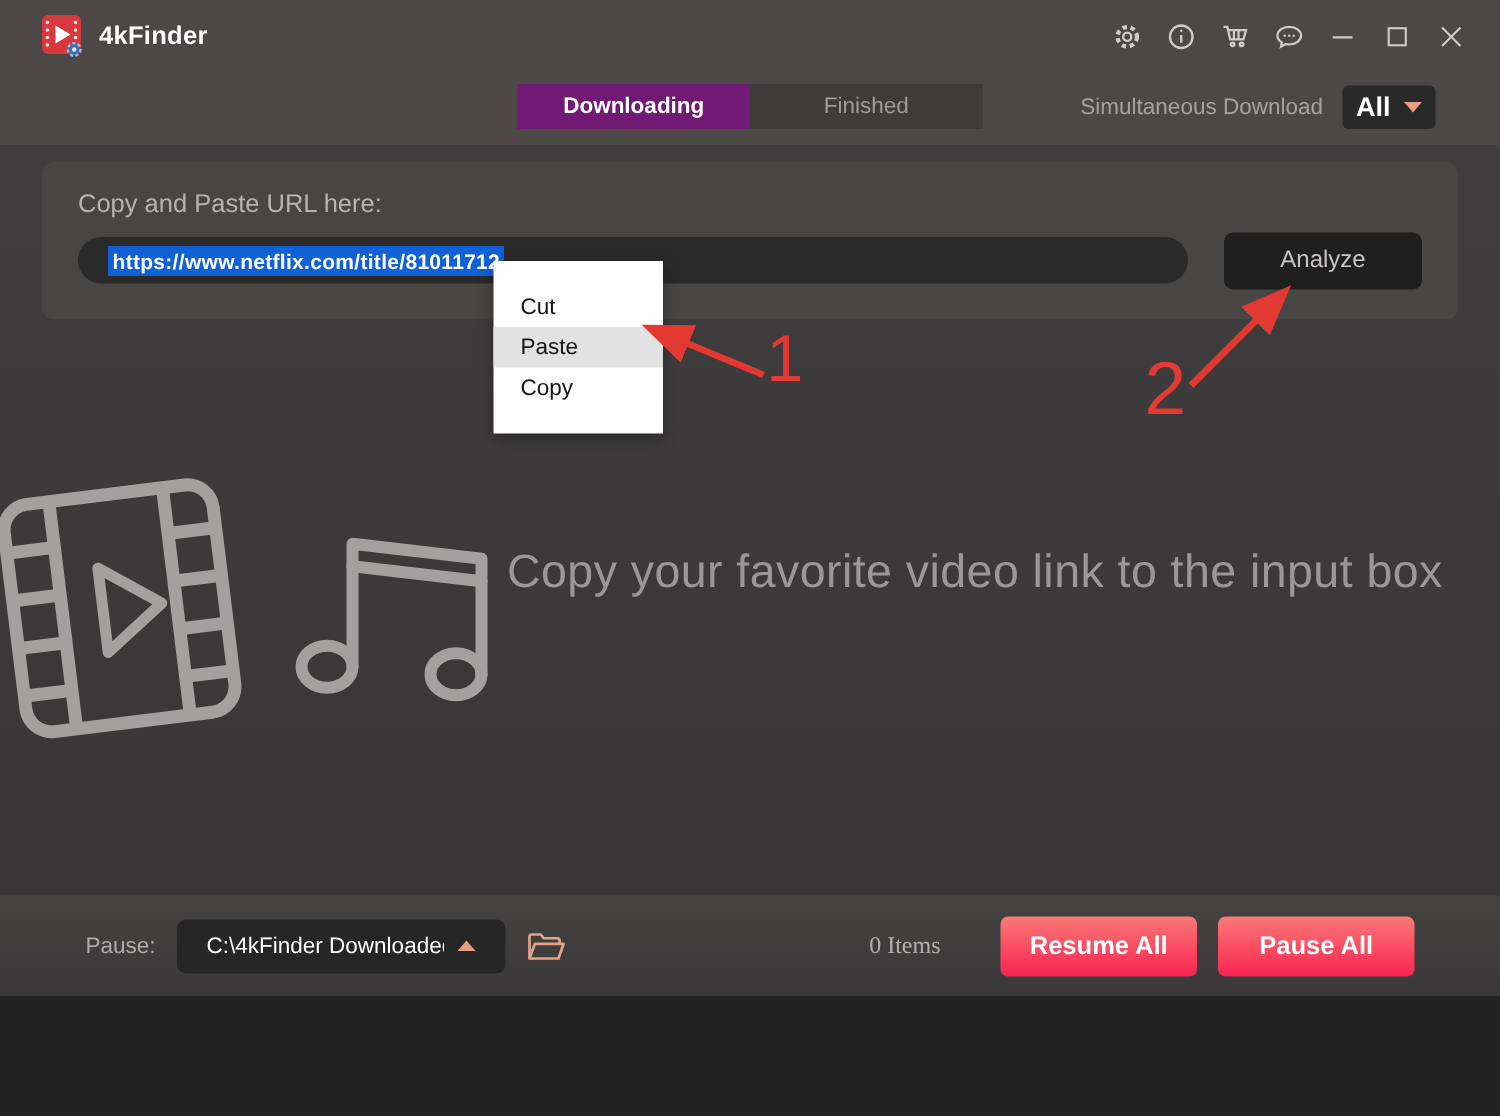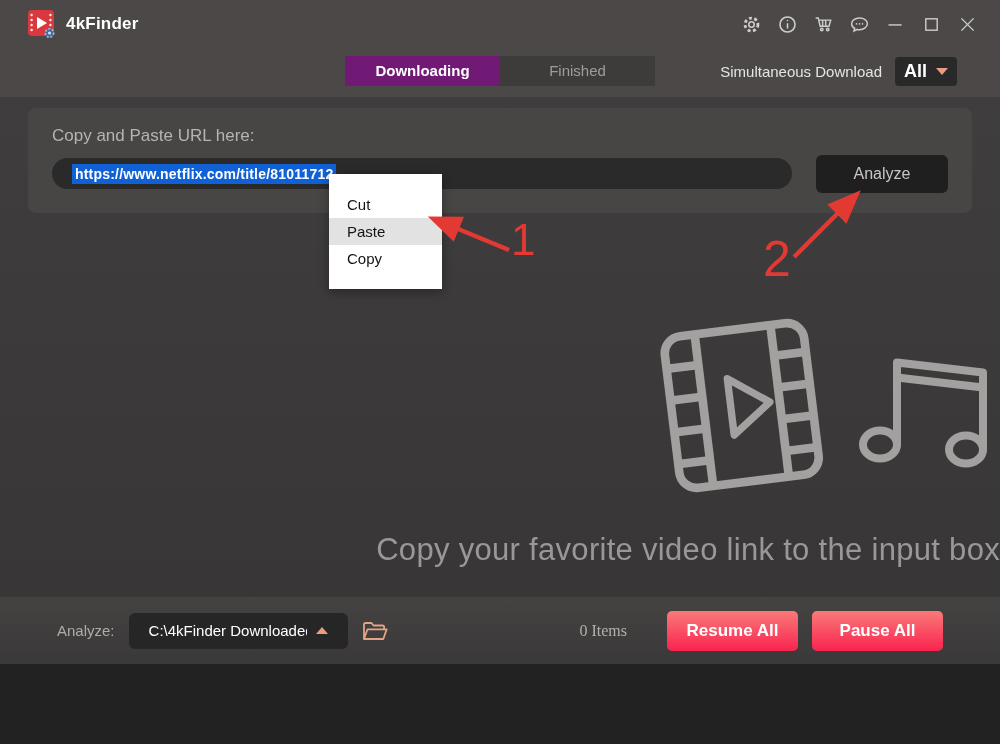--- a/index.html
+++ b/index.html
@@ -20,21 +20,21 @@
   .tbi { width:21px; height:21px; display:flex; align-items:center; justify-content:center; cursor:pointer; }
   
   .tabrow { position:absolute; top:48px; left:0; right:0; height:49px; background:#4b4847; }
   .tabs { position:absolute; left:50%; transform:translateX(-50%); top:8px; display:flex; }
   .tab {
     width:155px; height:30px; line-height:30px; text-align:center;
     font-size:15px; background:#3e3c3b; color:#9f9d9c; cursor:pointer;
   }
   .tab.active { background:#701a75; color:#ffffff; font-weight:600; }
   .simul { position:absolute; right:43px; top:8px; height:30px; display:flex; align-items:center; gap:13px; }
-  .simul-label { font-size:15px; color:#e5e5e5; }
+  .simul-label { font-size:15px; color:#a3a3a3; }
   .dropdown {
     min-width:60px; height:29px; background:#2a2929; border-radius:4px;
     display:flex; align-items:center; justify-content:center; gap:9px;
     padding:0 9px; cursor:pointer;
   }
   .dropdown .val { color:#fff; font-size:18px; font-weight:700; }
   .tri-down { width:0; height:0; border-left:6px solid transparent; border-right:6px solid transparent; border-top:7px solid #e89d80; }
   .tri-up   { width:0; height:0; border-left:6px solid transparent; border-right:6px solid transparent; border-bottom:7px solid #e89d80; }
   
   .content { position:absolute; top:97px; left:0; right:0; bottom:67px;
@@ -61,21 +61,21 @@
   .ctx-menu {
     position:absolute; left:329px; top:77px; width:113px;
     background:#ffffff; padding:17px 0; box-shadow:0 3px 10px rgba(0,0,0,.35);
   }
   .ctx-item { height:27px; line-height:27px; padding-left:18px; font-size:15px; color:#141414; cursor:pointer; }
   .ctx-item.hl { background:#e2e2e2; }
   .arrows { position:absolute; left:0; top:0; pointer-events:none; }
   .num { position:absolute; color:#e23a33; font-weight:400; pointer-events:none; }
   .num1 { left:511px; top:118px; font-size:44px; }
   .num2 { left:763px; top:133px; font-size:50px; }
-  .empty { position:absolute; left:0; right:0; top:226px; display:flex; flex-direction:column; align-items:flex-end;padding-left:48px; }
+  .empty { position:absolute; left:0; right:0; top:226px; display:flex; flex-direction:row; align-items:flex-start; }
   .icons-row { display:flex; align-items:flex-start; gap:28px; }
   .film-wrap { transform:rotate(-7deg); }
   .music-wrap { margin-top:18px; }
   .hint { margin-top:40px; font-size:31px; color:#9a9897; letter-spacing:.3px; }
   
   .bottombar {
     position:absolute; left:0; right:0; bottom:0; height:67px;
     background:linear-gradient(180deg,#454242 0%,#3a3838 100%);
     display:flex; align-items:center; padding:0 57px;
   }
@@ -237,21 +237,21 @@
             <path d="M133 45 L133 107"></path>
             <path d="M47 20 L133 30 L133 45 L47 35 Z"></path>
           </svg>
         </span>
       </div>
       <div class="hint">Copy your favorite video link to the input box</div>
     </div>
   </div>
 
   <div class="bottombar">
-    <span class="out-label">Analyze:</span>
+    <span class="out-label">Pause:</span>
     <div class="out-select">
       <span class="out-path">C:\4kFinder Downloaded</span>
       <span class="tri-up"></span>
     </div>
     <span class="folder">
       <svg width="26" height="22" viewBox="0 0 26 22" fill="none" stroke="#e2a488" stroke-width="1.8" stroke-linejoin="round">
         <path d="M2 19 V4.5 q0-1.5 1.5-1.5 h6 l2 2.5 h9 q1.6 0 1.6 1.6 v2"></path>
         <path d="M2 19 L5.5 9.3 h19.2 L21.3 19 Z"></path>
       </svg>
     </span>

